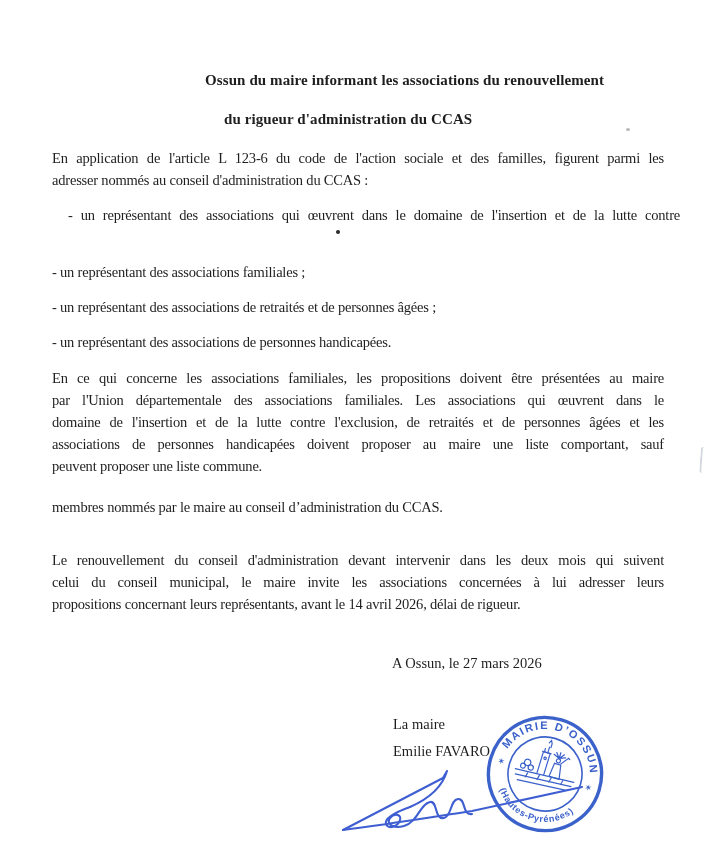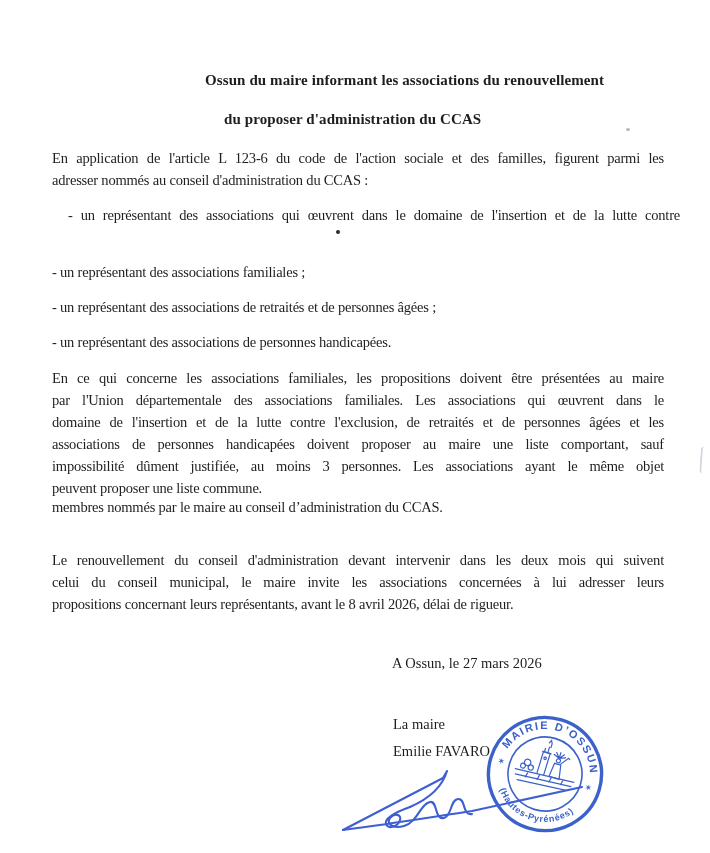--- a/index.html
+++ b/index.html
@@ -61,21 +61,21 @@
     position:absolute;left:700px;top:447px;width:4px;height:26px;
     border-left:2px solid #d3d6de;border-radius:3px;transform:rotate(4deg);
   }
 </style>
 </head>
 <body>
 
 <div class="page">
 
   <div class="title-line" style="left:205px;top:72px;">Ossun du maire informant les associations du renouvellement</div>
-  <div class="title-line" style="left:224px;top:111px;">du proposer d'administration du CCAS</div>
+  <div class="title-line" style="left:224px;top:111px;">du rigueur d'administration du CCAS</div>
 
   <div class="block para" style="left:52px;top:147px;">
       <div class="line">En application de l'article L 123-6 du code de l'action sociale et des familles, figurent parmi les</div>
       <div class="line line-last">adresser nommés au conseil d'administration du CCAS :</div>
     </div>
 
   <div class="block para" style="left:68px;top:204px;">
       <div class="line">- un représentant des associations qui œuvrent dans le domaine de l'insertion et de la lutte contre</div>
     </div>
 
@@ -89,32 +89,31 @@
 
   <div class="block para" style="left:52px;top:331px;">
       <div class="line line-last">- un représentant des associations de personnes handicapées.</div>
     </div>
 
   <div class="block para" style="left:52px;top:367px;">
       <div class="line">En ce qui concerne les associations familiales, les propositions doivent être présentées au maire</div>
       <div class="line">par l'Union départementale des associations familiales. Les associations qui œuvrent dans le</div>
       <div class="line">domaine de l'insertion et de la lutte contre l'exclusion, de retraités et de personnes âgées et les</div>
       <div class="line">associations de personnes handicapées doivent proposer au maire une liste comportant, sauf</div>
-      <div class="line">impossibilité dûment justifiée, au moins 3 personnes. Les associations ayant le même objet</div>
       <div class="line line-last">peuvent proposer une liste commune.</div>
     </div>
 
   <div class="block para" style="left:52px;top:496px;">
       <div class="line line-last">membres nommés par le maire au conseil d’administration du CCAS.</div>
     </div>
 
   <div class="block para" style="left:52px;top:549px;">
       <div class="line">Le renouvellement du conseil d'administration devant intervenir dans les deux mois qui suivent</div>
       <div class="line">celui du conseil municipal, le maire invite les associations concernées à lui adresser leurs</div>
-      <div class="line line-last">propositions concernant leurs représentants, avant le 8 avril 2026, délai de rigueur.</div>
+      <div class="line line-last">propositions concernant leurs représentants, avant le 14 avril 2026, délai de rigueur.</div>
     </div>
 
   <div class="block plain" style="left:392px;top:654px;">A Ossun, le 27 mars 2026</div>
 
   <div class="block plain" style="left:393px;top:715px;">La maire</div>
 
   <div class="block plain" style="left:393px;top:742px;text-align:right;">Emilie FAVARO</div>
 
   <div class="stamp-wrap">
     <svg viewBox="0 0 122 122">

